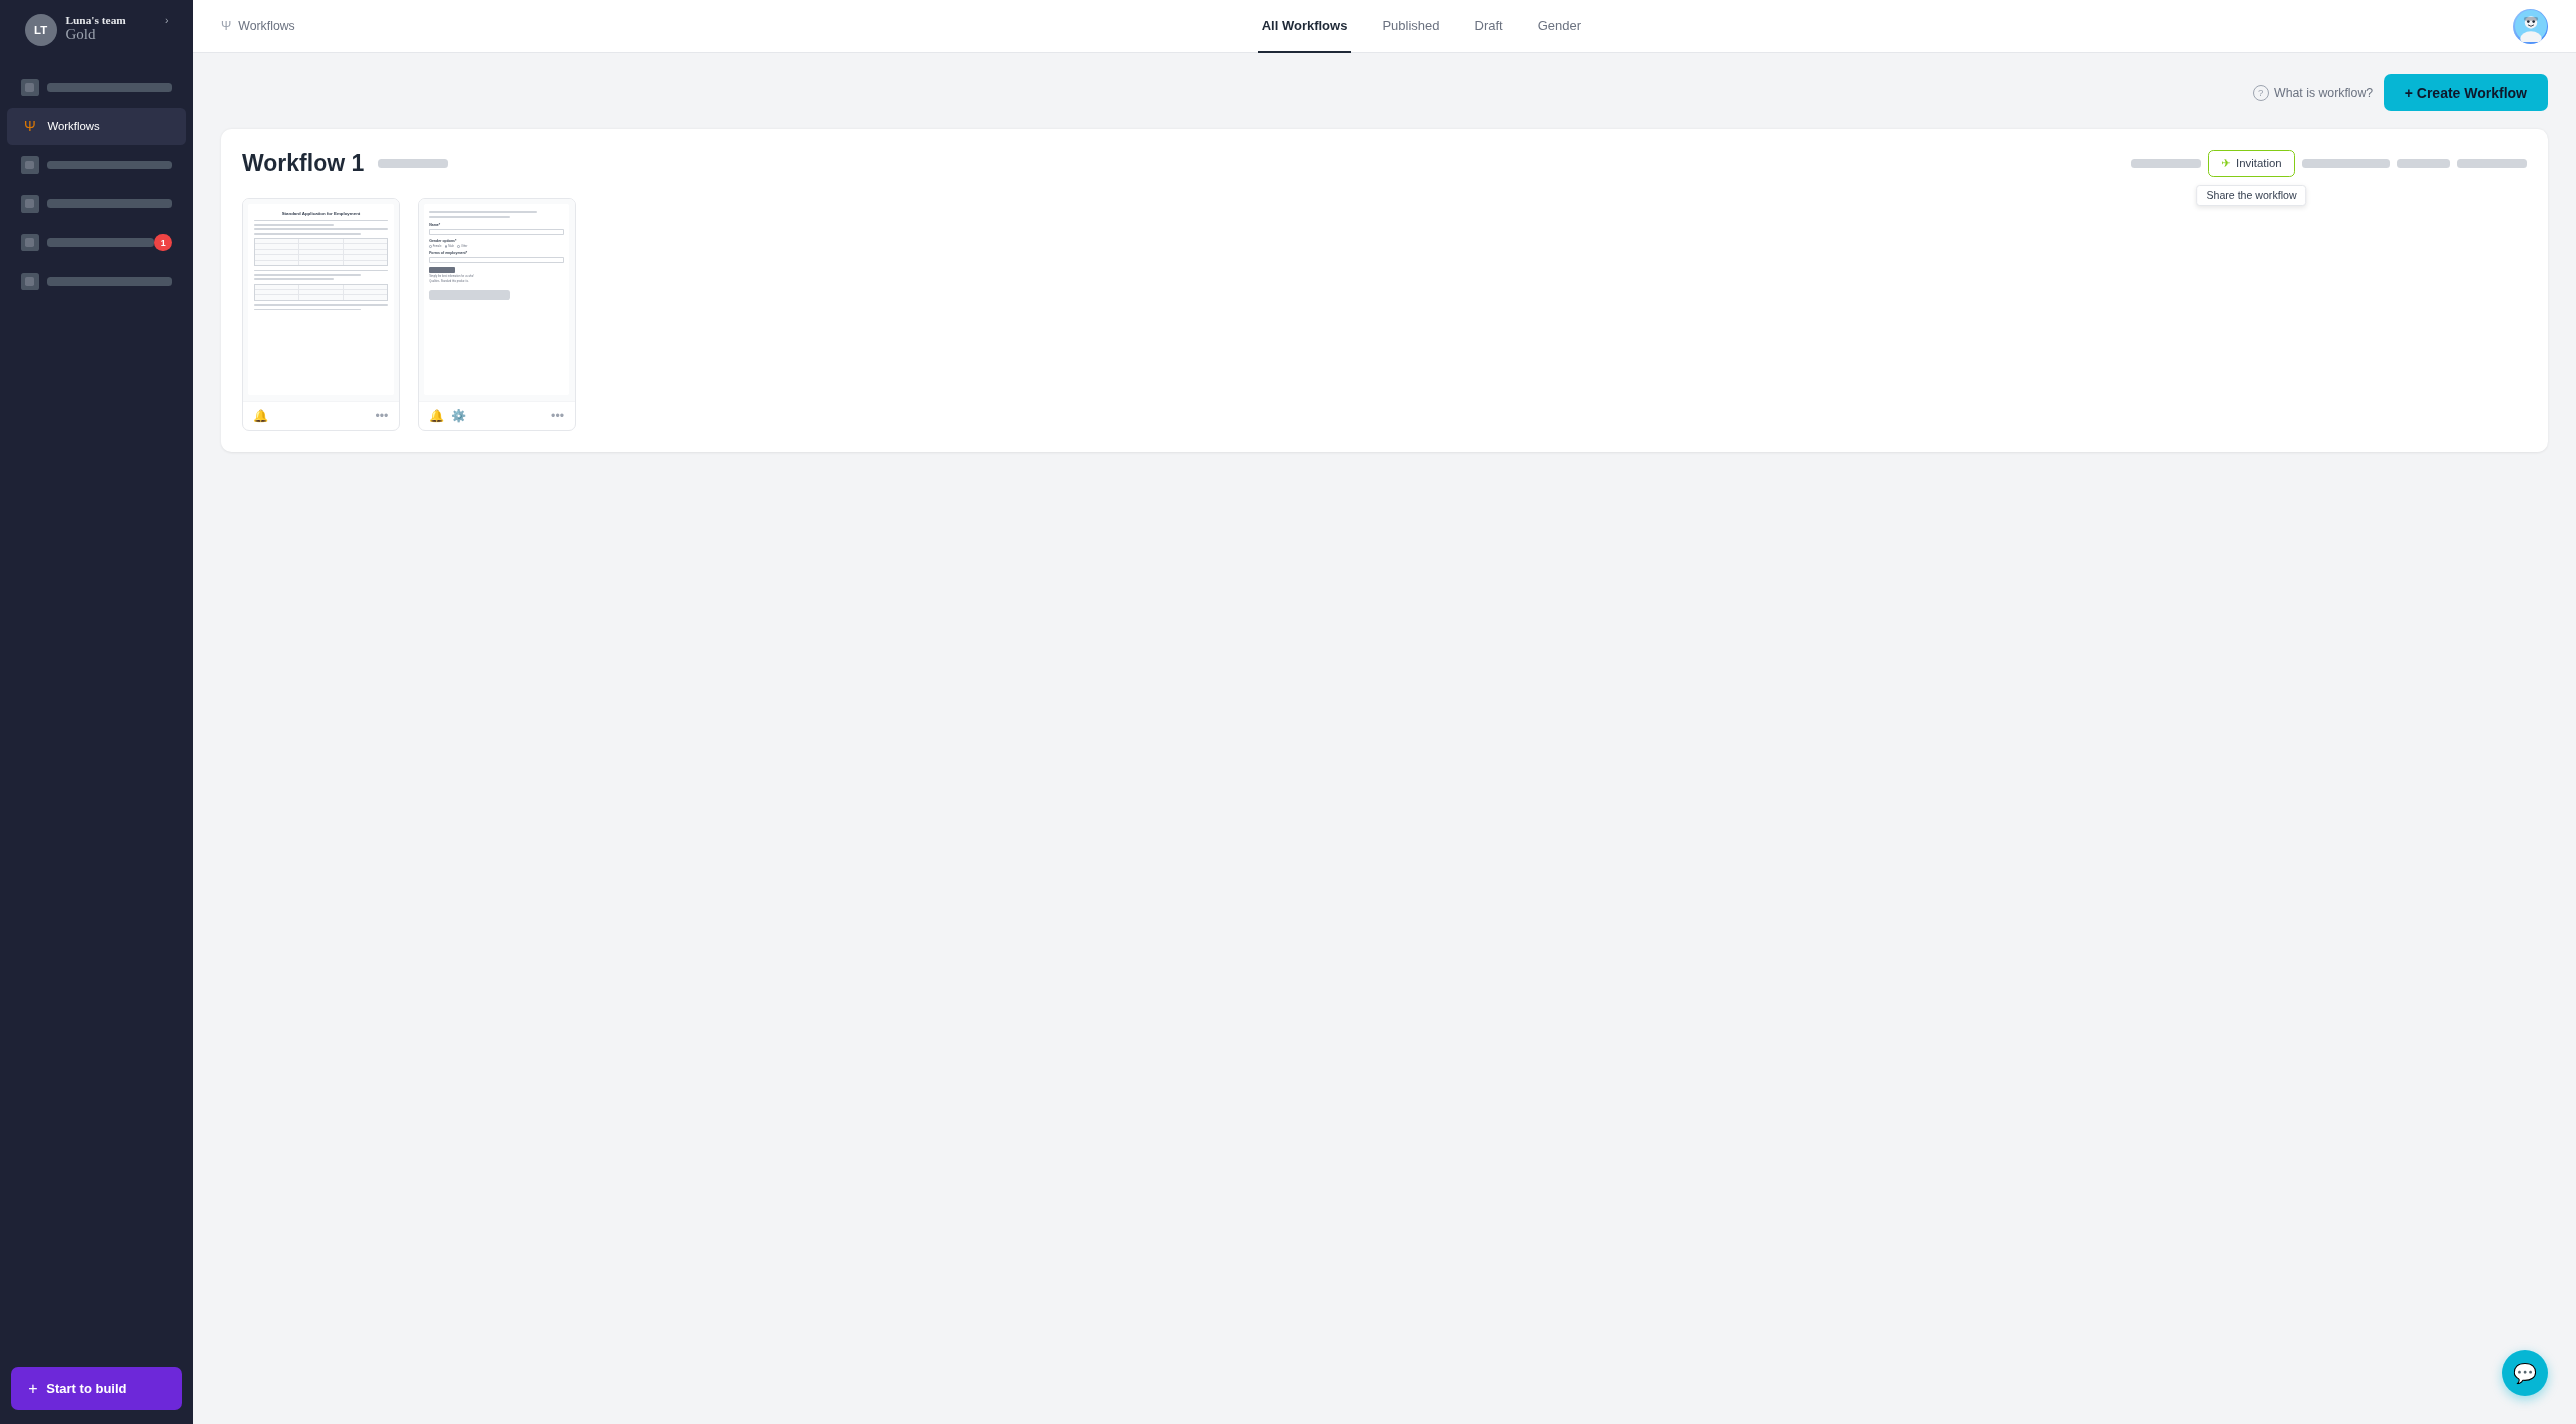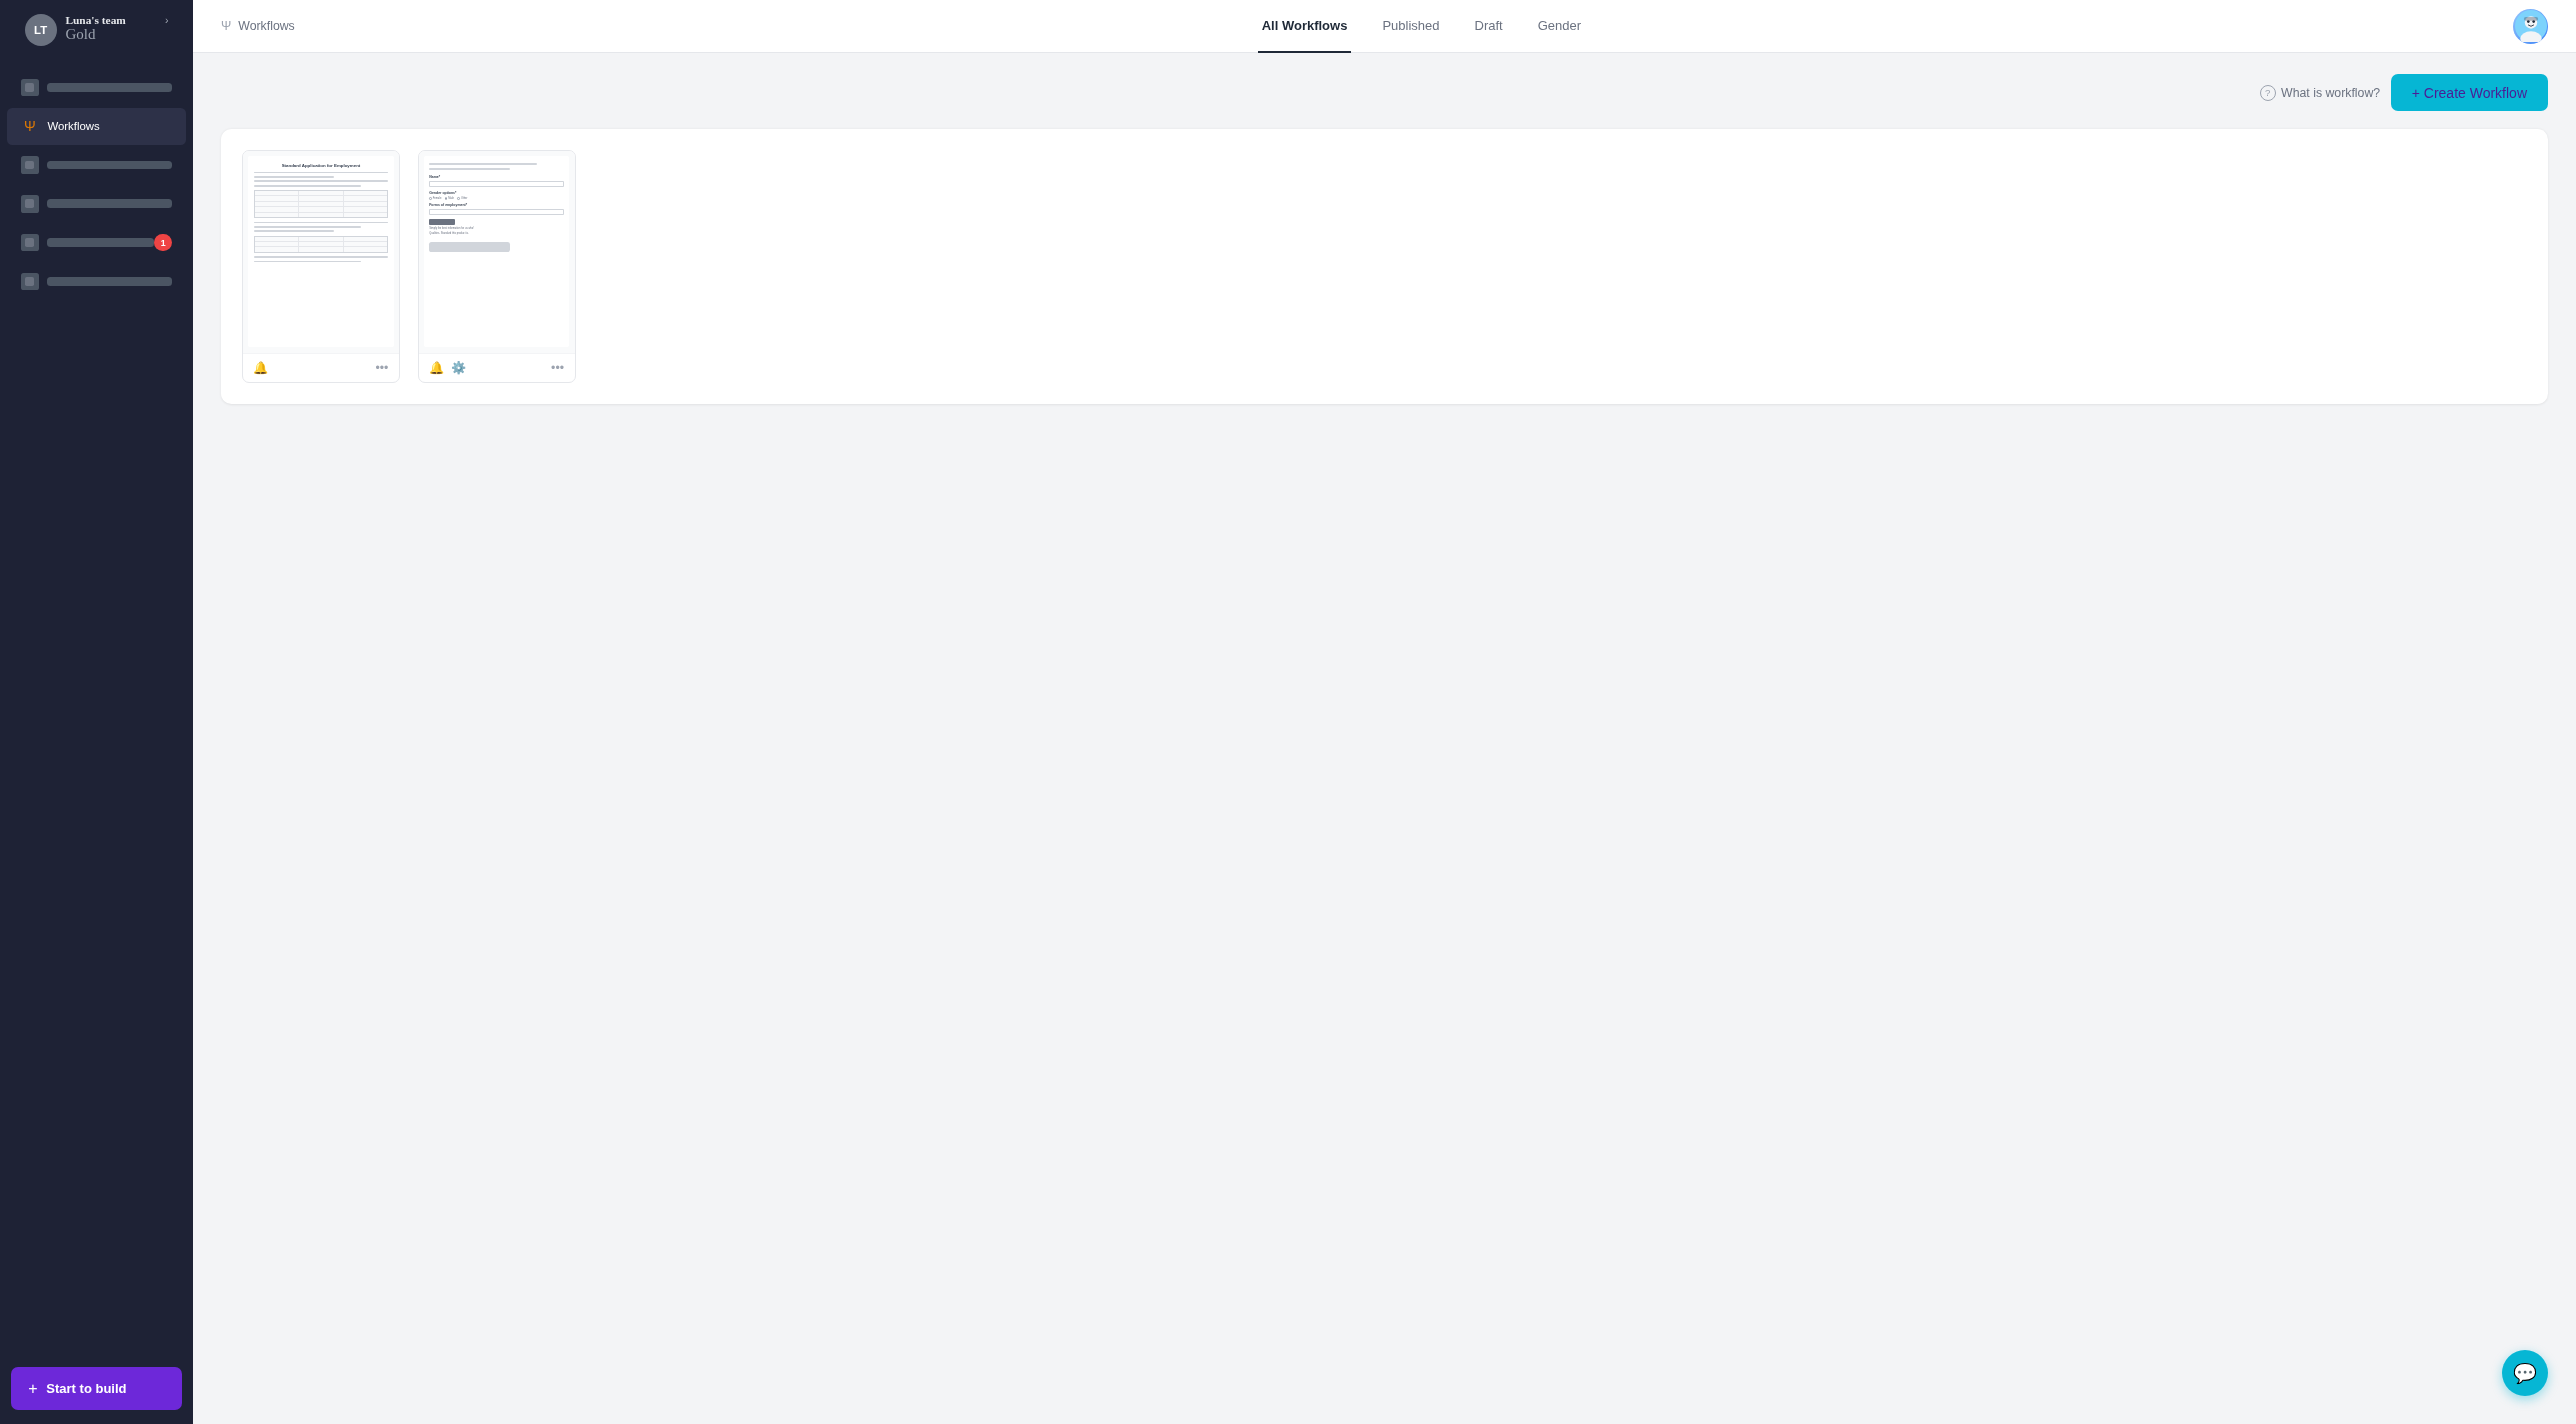--- a/index.html
+++ b/index.html
@@ -236,26 +236,26 @@
       gap: 5.3px;
       color: #6b7280;
       font-size: 12.3px;
       cursor: pointer;
     }
     .create-workflow-btn {
       display: flex;
       align-items: flex-end;
       gap: 7px;
       background: #06b6d4;
-      color: #4c1d95;
+      color: #0f172a;
       border: none;
       border-radius: 7px;
       padding: 10.6px 21px;
       font-size: 14px;
-      font-weight: 400;
+      font-weight: 700;
       cursor: pointer;
     }
 
     
     .workflow-card {
       background: white;
       border-radius: 10.6px;
       padding: 21px;
       box-shadow: 0 0.9px 2.6px rgba(0,0,0,0.08);
     }
@@ -551,20 +551,41 @@
       <div class="what-is-workflow">
         <span style="width:16px;height:16px;border:1.8px solid #9ca3af;border-radius:50%;display:inline-flex;align-items:center;justify-content:center;font-size:9.7px;color:#9ca3af;">?</span>
         <span>What is workflow?</span>
       </div>
       <button class="create-workflow-btn">
         <span>+ Create Workflow</span>
       </button>
     </div>
 
     <div class="workflow-card">
+      <div class="workflow-card-header">
+        <h2 class="workflow-title">Workflow 1</h2>
+        <div class="workflow-status-bar placeholder-bar"></div>
+
+        <div class="workflow-actions">
+
+          <div class="workflow-action-bar placeholder-bar" style="width:70px;"></div>
+
+          <button class="invitation-btn">
+            <span class="invitation-icon">✈</span>
+            <span>Invitation</span>
+            <div class="tooltip">Share the workflow</div>
+          </button>
+
+          <div class="workflow-action-bar placeholder-bar" style="width:88px;"></div>
+
+          <div class="workflow-action-bar placeholder-bar" style="width:53px;"></div>
+
+          <div class="workflow-action-bar placeholder-bar" style="width:70px;"></div>
+        </div>
+      </div>
 
       <div class="workflow-forms">
 
         <div class="form-card">
           <div class="form-card-preview">
             <div class="form-preview-content">
               <div class="form-preview-title">Standard Application for Employment</div>
 
               <div class="form-preview-line"></div>
               <div class="form-preview-line short"></div>

